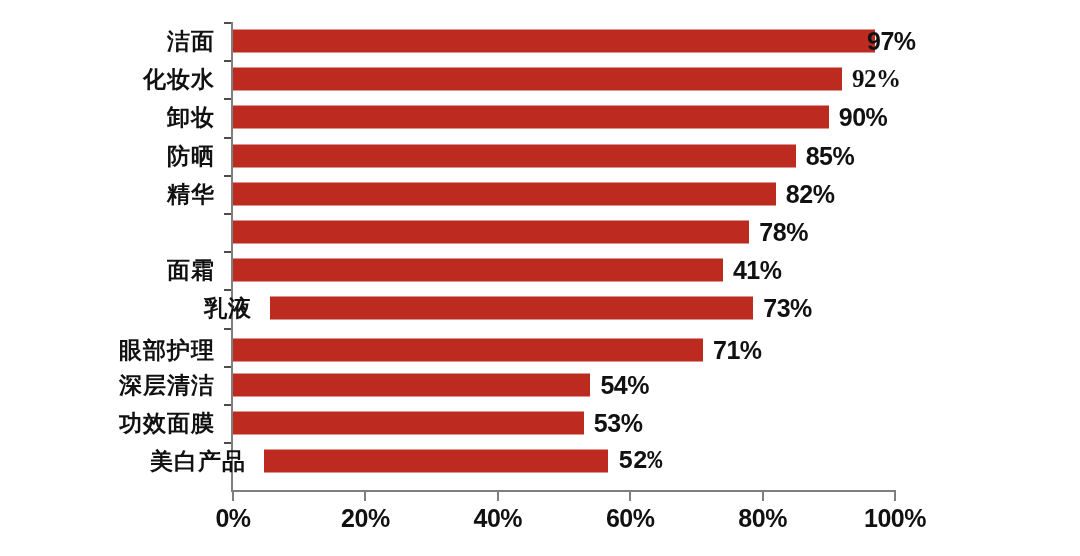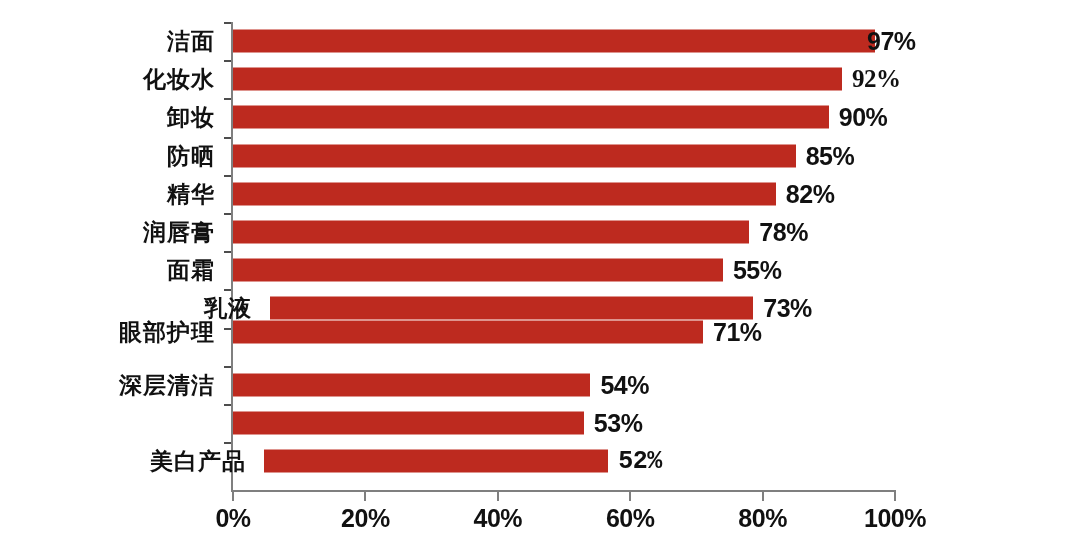--- a/index.html
+++ b/index.html
@@ -138,45 +138,45 @@
         <div class="cat-label">防晒</div>
         <div class="bar" style="width: 562.7px; background: rgb(189, 42, 31);"></div>
         <div class="bar-value" style="left: 805.7px;">85%</div>
       </div>
       <div class="row" style="top: 174.8px;">
         <div class="cat-label">精华</div>
         <div class="bar" style="width: 542.84px; background: rgb(189, 42, 31);"></div>
         <div class="bar-value" style="left: 785.84px;">82%</div>
       </div>
       <div class="row" style="top: 213px;">
-        <div class="cat-label">润唇膏</div>
         <div class="bar" style="width: 516.36px; background: rgb(189, 42, 31);"></div>
         <div class="bar-value" style="left: 759.36px;">78%</div>
       </div>
       <div class="row" style="top: 251.2px; padding-left: 40px;">
         <div class="cat-label">面霜</div>
         <div class="bar" style="width: 489.88px; background: rgb(189, 42, 31);"></div>
-        <div class="bar-value" style="left: 732.88px;">55%</div>
+        <div class="bar-value" style="left: 732.88px;">41%</div>
       </div>
       <div class="row" style="top: 289.4px; margin-left: 37px;">
         <div class="cat-label">乳液</div>
         <div class="bar" style="width: 483.26px; background: rgb(189, 42, 31);"></div>
         <div class="bar-value" style="left: 726.26px;">73%</div>
       </div>
-      <div class="row" style="top: 313px;">
+      <div class="row" style="top: 331px;">
         <div class="cat-label">眼部护理</div>
         <div class="bar" style="width: 470.02px; background: rgb(189, 42, 31);"></div>
         <div class="bar-value" style="left: 713.02px;">71%</div>
       </div>
       <div class="row" style="top: 365.8px;">
         <div class="cat-label">深层清洁</div>
         <div class="bar" style="width: 357.48px; background: rgb(189, 42, 31);"></div>
         <div class="bar-value" style="left: 600.48px;">54%</div>
       </div>
       <div class="row" style="top: 404px;">
+        <div class="cat-label">功效面膜</div>
         <div class="bar" style="width: 350.86px; background: rgb(189, 42, 31);"></div>
         <div class="bar-value" style="left: 593.86px;">53%</div>
       </div>
       <div class="row" style="top: 442.2px; margin-left: 31px;">
         <div class="cat-label">美白产品</div>
         <div class="bar" style="width: 344.24px; background: rgb(189, 42, 31);"></div>
         <div class="bar-value" style="left: 587.24px; font-family: Liberation Mono, monospace;">52%</div>
       </div>
     </div>
   <div id="yticks-container">

